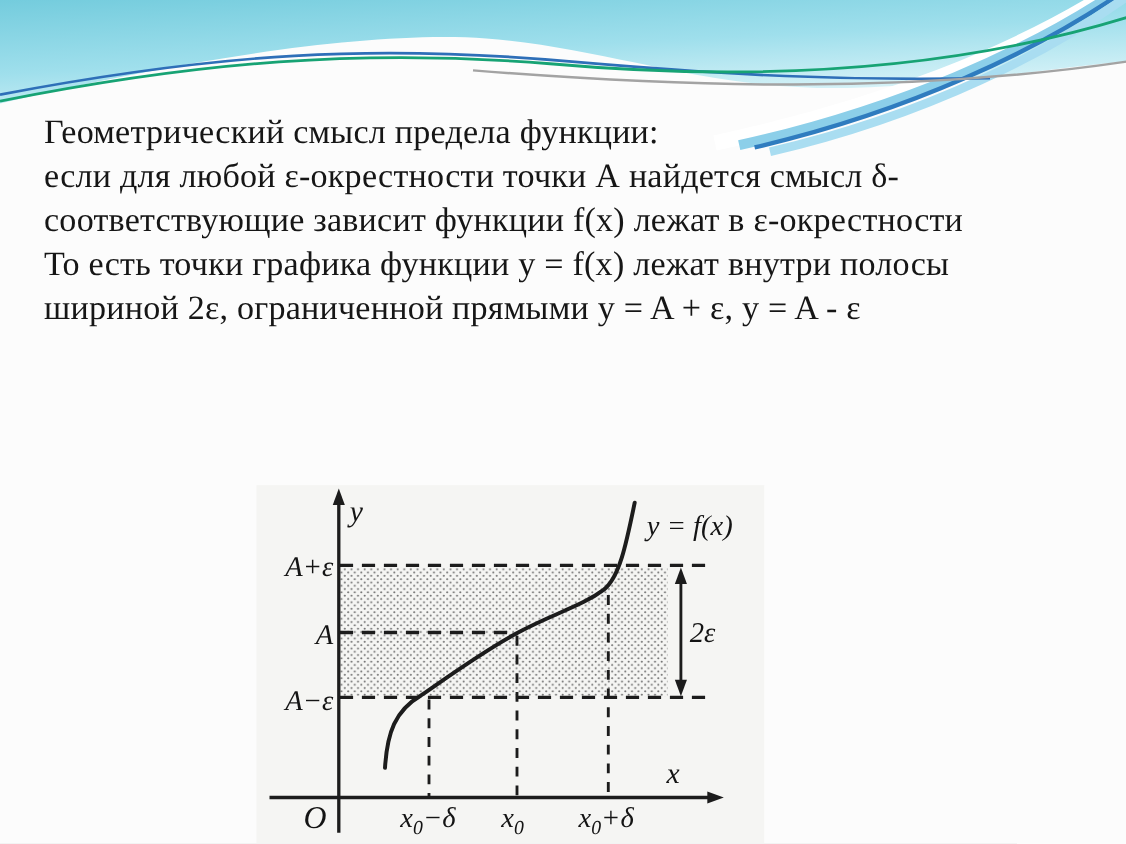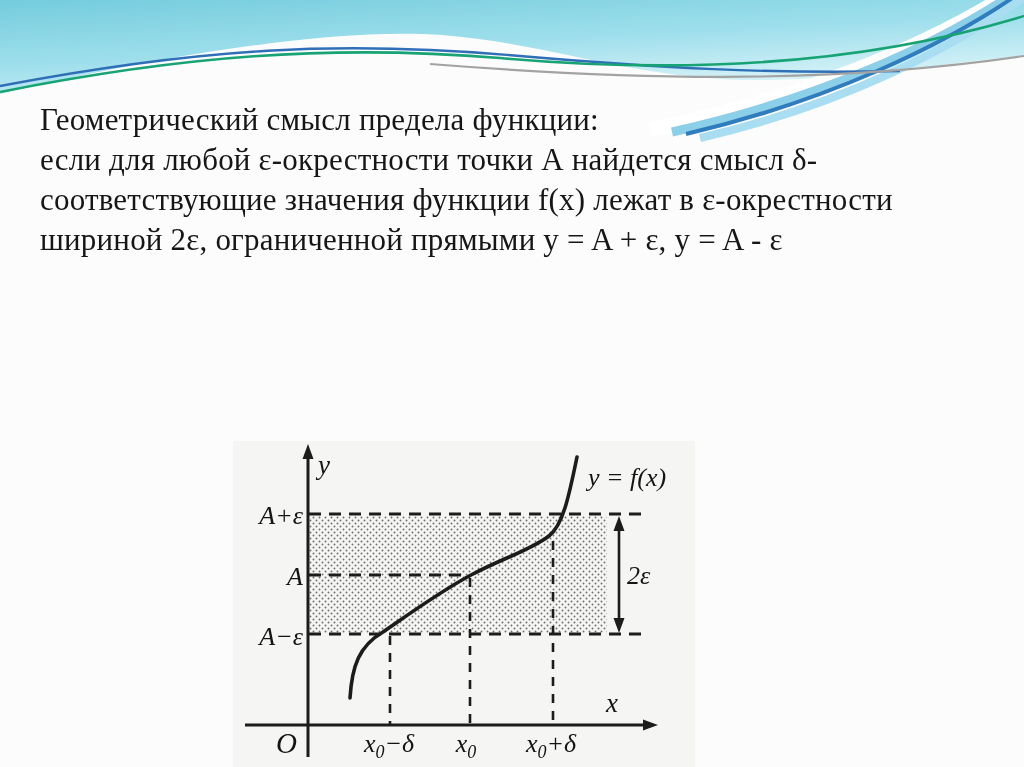--- a/index.html
+++ b/index.html
@@ -37,21 +37,22 @@
     <path d="M686,134 C824,102 946,46 1030,-14" stroke="#2f7cbf" stroke-width="4" fill="none"></path>
     <path d="M700,138 C838,106 958,48 1042,-16" stroke="#a9ddf1" stroke-width="8" fill="none"></path>
     <path d="M0,86 C200,48 340,40 520,56 C660,68 770,74 900,71" stroke="#2e6fb8" stroke-width="2.4" fill="none"></path>
     <path d="M0,92 C180,56 330,44 500,58 C680,74 860,66 1024,16" stroke="#17a374" stroke-width="2.6" fill="none"></path>
     <path d="M430,64 C620,79 820,86 1024,56" stroke="#a3a3a3" stroke-width="2.2" fill="none"></path>
   </svg>
 
   <div class="body-text">
     <div class="line">Геометрический смысл предела функции:</div>
     <div class="line">если для любой ε-окрестности точки А найдется смысл δ-</div>
-    <div class="line">соответствующие значения функции f(x) лежат в ε-окрестности</div>
+    <div class="line">соответствующие зависит функции f(x) лежат в ε-окрестности</div>
+    <div class="line">То есть точки графика функции y = f(x) лежат внутри полосы</div>
     <div class="line">шириной 2ε, ограниченной прямыми y = A + ε, y = A - ε</div>
   </div>
 
   <div class="figure">
     <svg width="462" height="326" viewBox="233 441 462 326">
       <defs>
         <pattern id="dots" width="6" height="6" patternUnits="userSpaceOnUse">
           <circle cx="1.5" cy="1.5" r="0.95" fill="#6f6f6f"></circle>
           <circle cx="4.5" cy="4.5" r="0.95" fill="#6f6f6f"></circle>
         </pattern>

